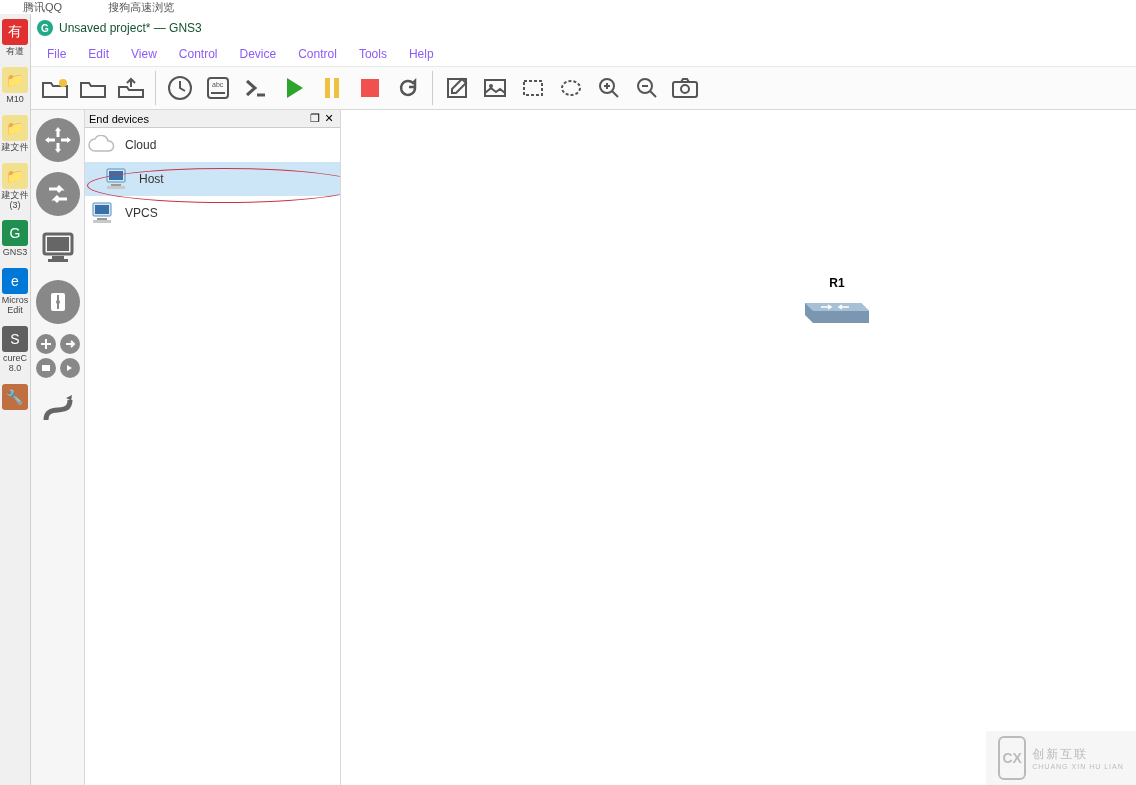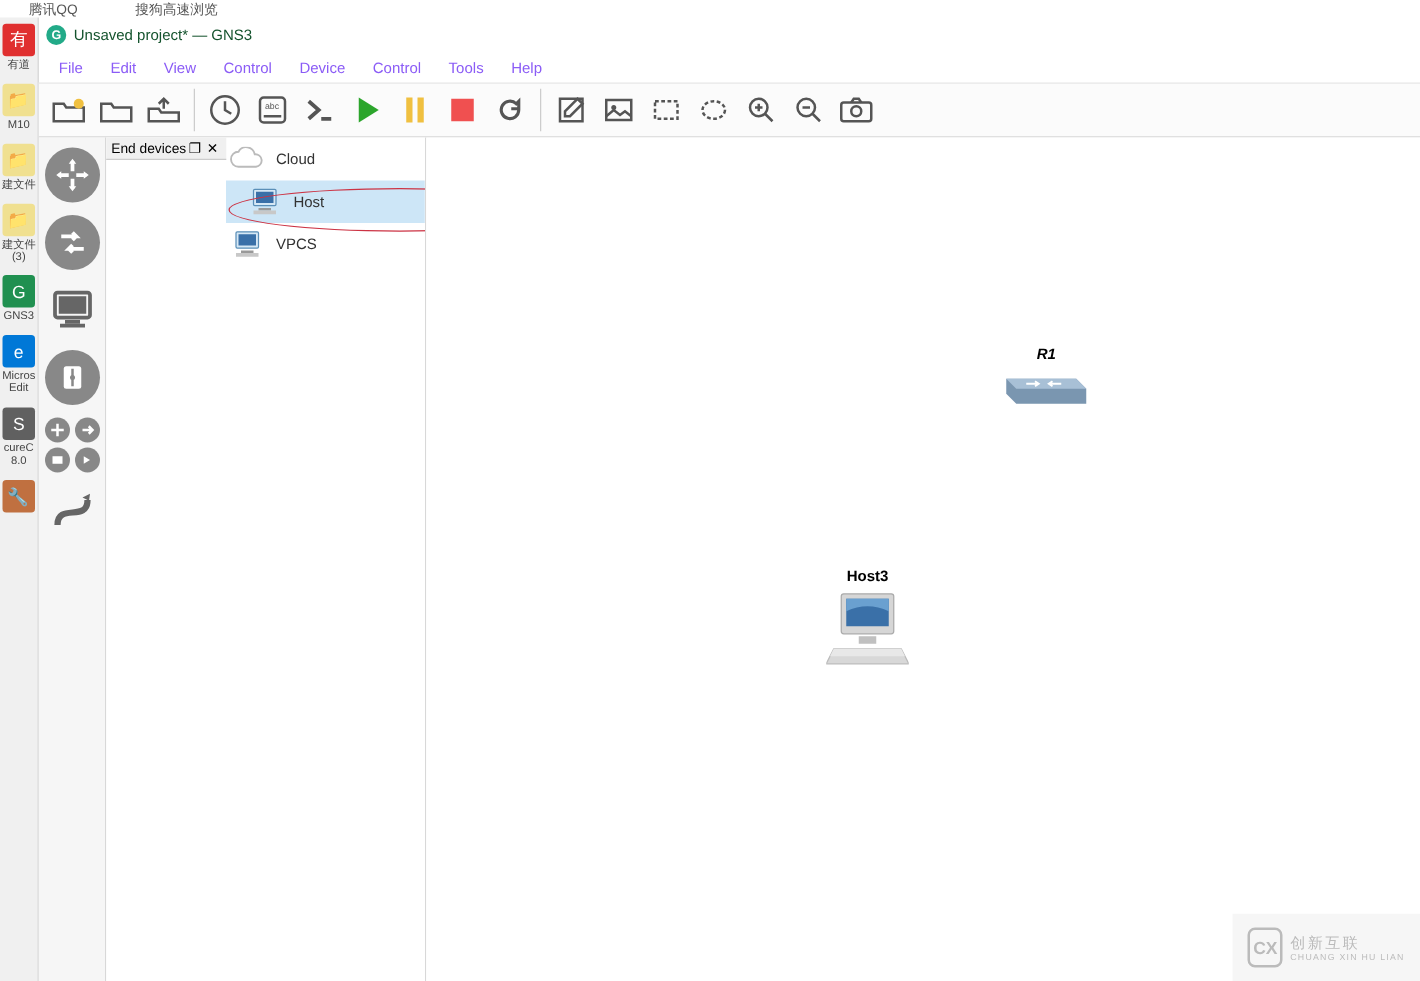--- a/index.html
+++ b/index.html
@@ -43,21 +43,21 @@
   width: 54px; background: #f6f6f6; border-right: 1px solid #d8d8d8;
   display: flex; flex-direction: column; align-items: center; padding-top: 8px; gap: 10px;
 }
 .dev-btn { width: 44px; height: 44px; border-radius: 50%; background: #888; display:flex; align-items:center; justify-content:center; cursor:pointer; }
 .dev-btn.sq { border-radius: 6px; background: transparent; }
 .dev-mini { display: grid; grid-template-columns: 1fr 1fr; gap: 4px; width: 44px; }
 .dev-mini > div { width: 20px; height: 20px; border-radius: 50%; background: #888; display:flex; align-items:center; justify-content:center; }
 
 .panel {
   width: 256px; background: #fff; border-right: 1px solid #d8d8d8;
-  display: flex; flex-direction: row;
+  display: flex; flex-direction: column;
 }
 .panel-header {
   height: 18px; background: #f0f0f0; border-bottom: 1px solid #ccc;
   display: flex; align-items: center; padding: 0 4px; font-family: monospace; font-size: 11px;
 }
 .panel-header .ttl { flex: 1; }
 .panel-header .pbtn { width: 14px; height: 14px; font-size: 11px; text-align: center; cursor: pointer; }
 .device-list { flex: 1; overflow: auto; position: relative; text-align: center; }
 .device-item { height: 34px; display: flex; align-items: center; gap: 8px; padding: 0 2px; font-size: 12px; color: #333; cursor: pointer; }
 .device-item.selected { background: #cde6f7; padding-left: 16px; }
@@ -67,21 +67,21 @@
 .canvas { flex: 1; background: #fff; position: relative; }
 .node { position: absolute; text-align: center; font-family: monospace; font-size: 12px; font-weight: bold; }
 .node .nlabel { margin-bottom: 3px; }
 .node .nicon { display:flex; align-items:center; justify-content:center; }
 
 .watermark {
   position: absolute; right: 0; bottom: 0; width: 150px; height: 54px;
   background: rgba(245,245,245,0.9); display: flex; align-items: center; justify-content: center;
   font-size: 11px; color: #bbb; gap: 6px;
 }
-.watermark .wlogo { width:28px; height:32px; border:2px solid #bbb; border-radius:6px; display:flex; align-items:center; justify-content:center; font-size:14px; color:#bbb; font-weight:bold;}
+.watermark .wlogo { width:28px; height:44px; border:2px solid #bbb; border-radius:6px; display:flex; align-items:center; justify-content:center; font-size:14px; color:#bbb; font-weight:bold;}
 
 
 svg { display: block; }
 </style>
 </head>
 <body>
 
 <div class="browser-tabs">
   <span>腾讯QQ</span>
   <span>搜狗高速浏览</span>
@@ -340,43 +340,30 @@
                 <rect x="6" y="20" width="18" height="3" fill="#c8c8c8"></rect>
               </svg>
             </span>
           <span>VPCS</span>
         </div>
         <div class="ellipse-annotation"></div>
       </div>
     </div>
 
     <div class="canvas">
-      <div class="node" style="left:460px; top:166px;font-style:italic;">
+      <div class="node" style="left:460px; top:166px;">
         <div class="nlabel">R1</div>
         <div class="nicon">
           <svg width="72" height="36" viewBox="0 0 72 36">
             <path d="M4 10 L60 10 L68 18 L68 30 L12 30 L4 22 Z" fill="#7a96b0"></path>
             <path d="M4 10 L60 10 L68 18 L12 18 Z" fill="#a8c0d6"></path>
             <path d="M20 14h10m-3-2 3 2-3 2M48 14h-10m3-2-3 2 3 2" stroke="#fff" stroke-width="1.5" fill="none"></path>
           </svg>
         </div>
       </div>
-      <div class="node" style="left:320px; top:344px;">
-        <div class="nlabel">Host3</div>
-        <div class="nicon">
-          <svg width="66" height="64" viewBox="0 0 66 64">
-            <rect x="12" y="4" width="42" height="32" rx="2" fill="#d6d6d6" stroke="#aaa"></rect>
-            <rect x="16" y="8" width="34" height="22" fill="#3a70a8"></rect>
-            <path d="M16 8 L50 8 L50 18 Q33 10 16 18 Z" fill="#6aa0d0"></path>
-            <rect x="26" y="38" width="14" height="6" fill="#c0c0c0"></rect>
-            <path d="M6 48 L60 48 L66 60 L0 60 Z" fill="#d8d8d8" stroke="#bbb"></path>
-            <path d="M6 48 L60 48 L63 54 L3 54 Z" fill="#e8e8e8"></path>
-          </svg>
-        </div>
-      </div>
     </div>
 
   </div>
 </div>
 
 <div class="watermark">
   <div class="wlogo">CX</div>
   <div>
     <div style="font-size:12px; letter-spacing:2px;">创新互联</div>
     <div style="font-size:7px; letter-spacing:1px;">CHUANG XIN HU LIAN</div>

